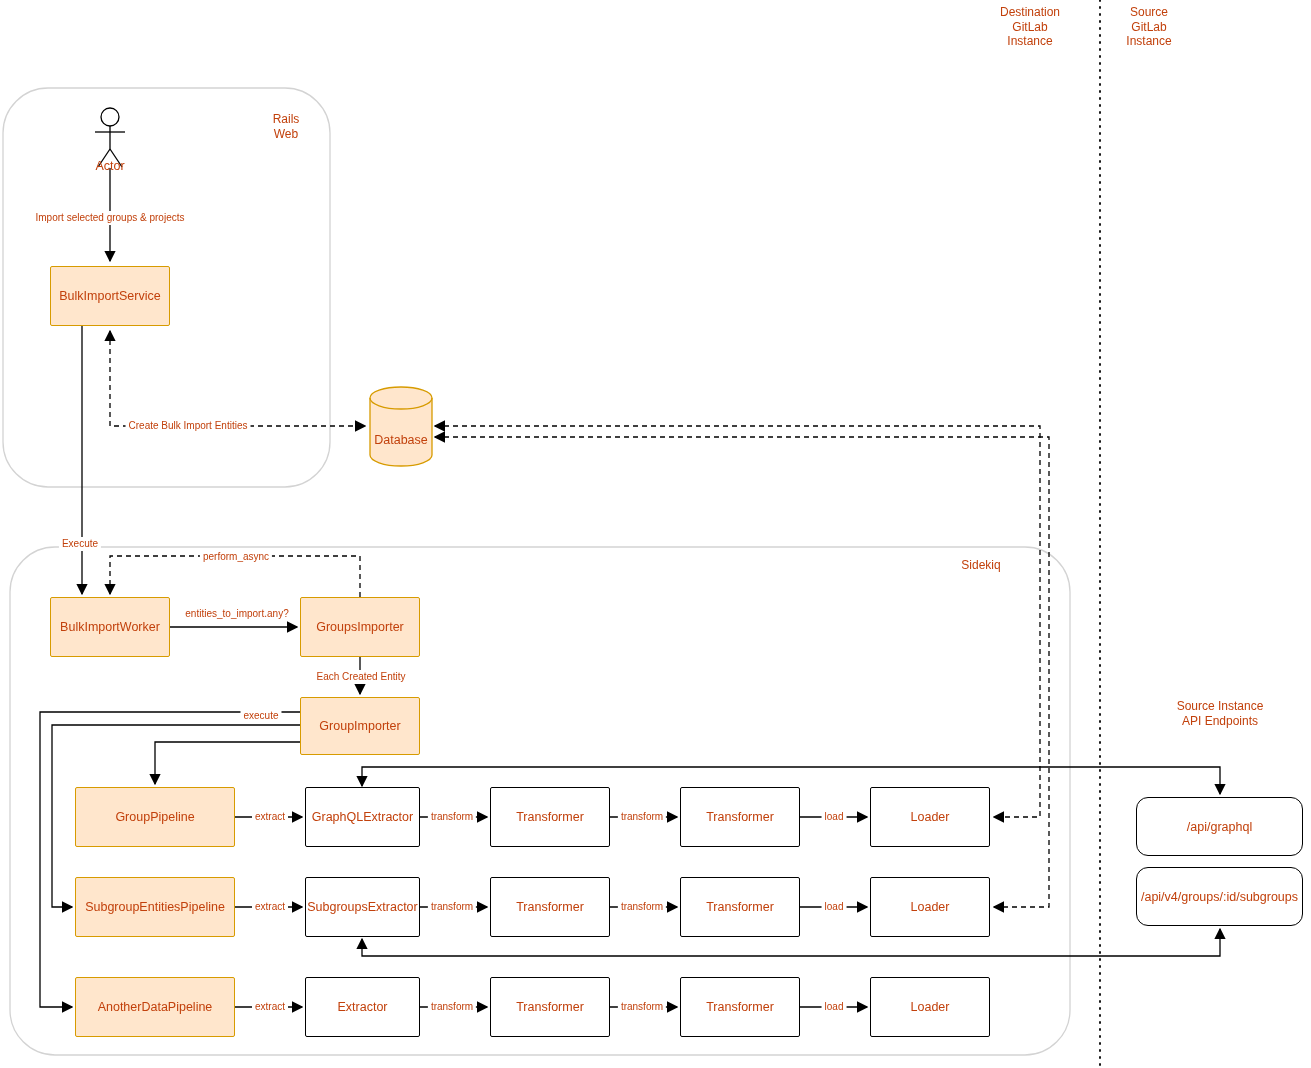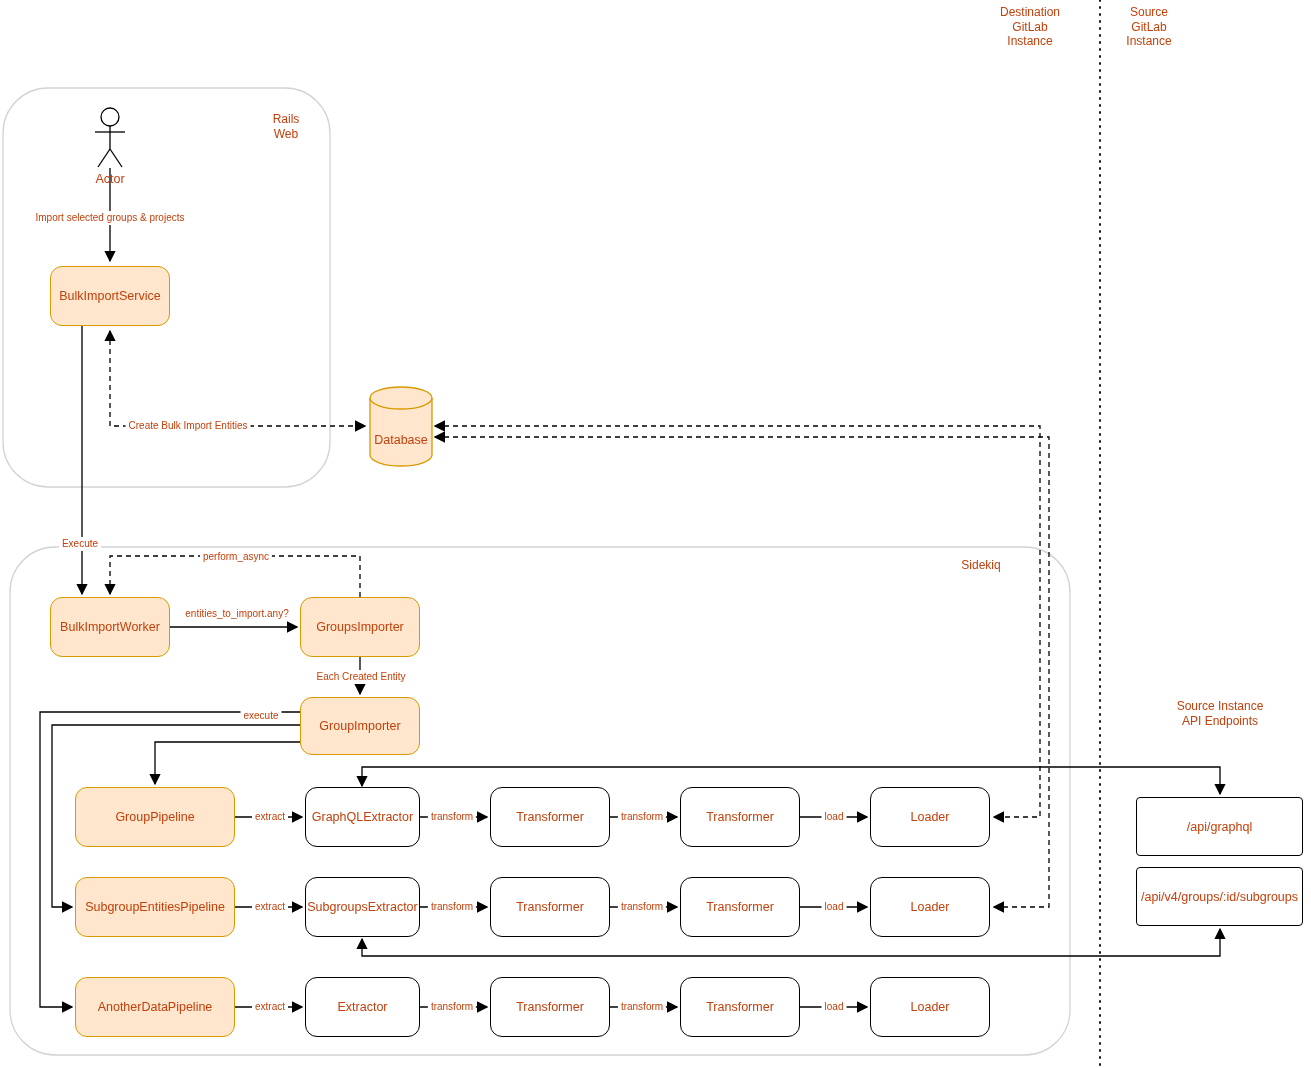--- a/index.html
+++ b/index.html
@@ -1,23 +1,23 @@
 <!DOCTYPE html>
 <html><head>
 <meta charset="utf-8">
 <style>
   html,body{margin:0;padding:0;background:#fff}
   #canvas{position:relative;width:1311px;height:1068px;background:#ffffff;
           font-family:"Liberation Sans",sans-serif;color:#c2410c;overflow:hidden}
   #edges{position:absolute;left:0;top:0}
-  .node{position:absolute;box-sizing:border-box;border:1.3px solid #000;border-radius:12px;
+  .node{position:absolute;box-sizing:border-box;border:1.3px solid #000;border-radius:2px;
         background:#fff;display:flex;align-items:center;justify-content:center;
         font-size:12.5px;text-align:center;line-height:14px;z-index:3}
   .orange{background:#FFE6CC;border-color:#D79B00}
-  .sharp{border-radius:4px;border-width:1px}
+  .sharp{border-radius:12px;border-width:1px}
   .elabel{position:absolute;transform:translate(-50%,-50%);background:#fff;padding:0 3px;
           font-size:10px;line-height:14px;white-space:nowrap;z-index:2}
   .rlabel{position:absolute;transform:translateX(-50%);text-align:center;font-size:12px;
           line-height:14.5px;white-space:pre-line;z-index:2}
   .nlabel{position:absolute;transform:translate(-50%,-50%);font-size:12.5px;
           white-space:nowrap;z-index:4}
 </style>
 </head>
 <body>
 
@@ -119,21 +119,21 @@
   <div class="node" style="left:680px;top:877px;width:120px;height:60px">Transformer</div>
   <div class="node" style="left:870px;top:877px;width:120px;height:60px">Loader</div>
 
   <div class="node" style="left:490px;top:977px;width:120px;height:60px">Transformer</div>
   <div class="node" style="left:680px;top:977px;width:120px;height:60px">Transformer</div>
   <div class="node" style="left:870px;top:977px;width:120px;height:60px">Loader</div>
 
   <div class="node sharp" style="left:1136px;top:797px;width:167px;height:59px">/api/graphql</div>
   <div class="node sharp" style="left:1136px;top:867px;width:167px;height:59px">/api/v4/groups/:id/subgroups</div>
 
-  <div class="nlabel" style="left:110px;top:179px">Actor</div>
+  <div class="nlabel" style="left:110px;top:166px">Actor</div>
   <div class="nlabel" style="left:401px;top:440px">Database</div>
 
   <div class="elabel" style="left:110px;top:218px">Import selected groups &amp; projects</div>
   <div class="elabel" style="left:188px;top:426px">Create Bulk Import Entities</div>
   <div class="elabel" style="left:80px;top:544px">Execute</div>
   <div class="elabel" style="left:236px;top:557px">perform_async</div>
   <div class="elabel" style="left:237px;top:614px">entities_to_import.any?</div>
   <div class="elabel" style="left:361px;top:677px">Each Created Entity</div>
   <div class="elabel" style="left:261px;top:716px">execute</div>
 

